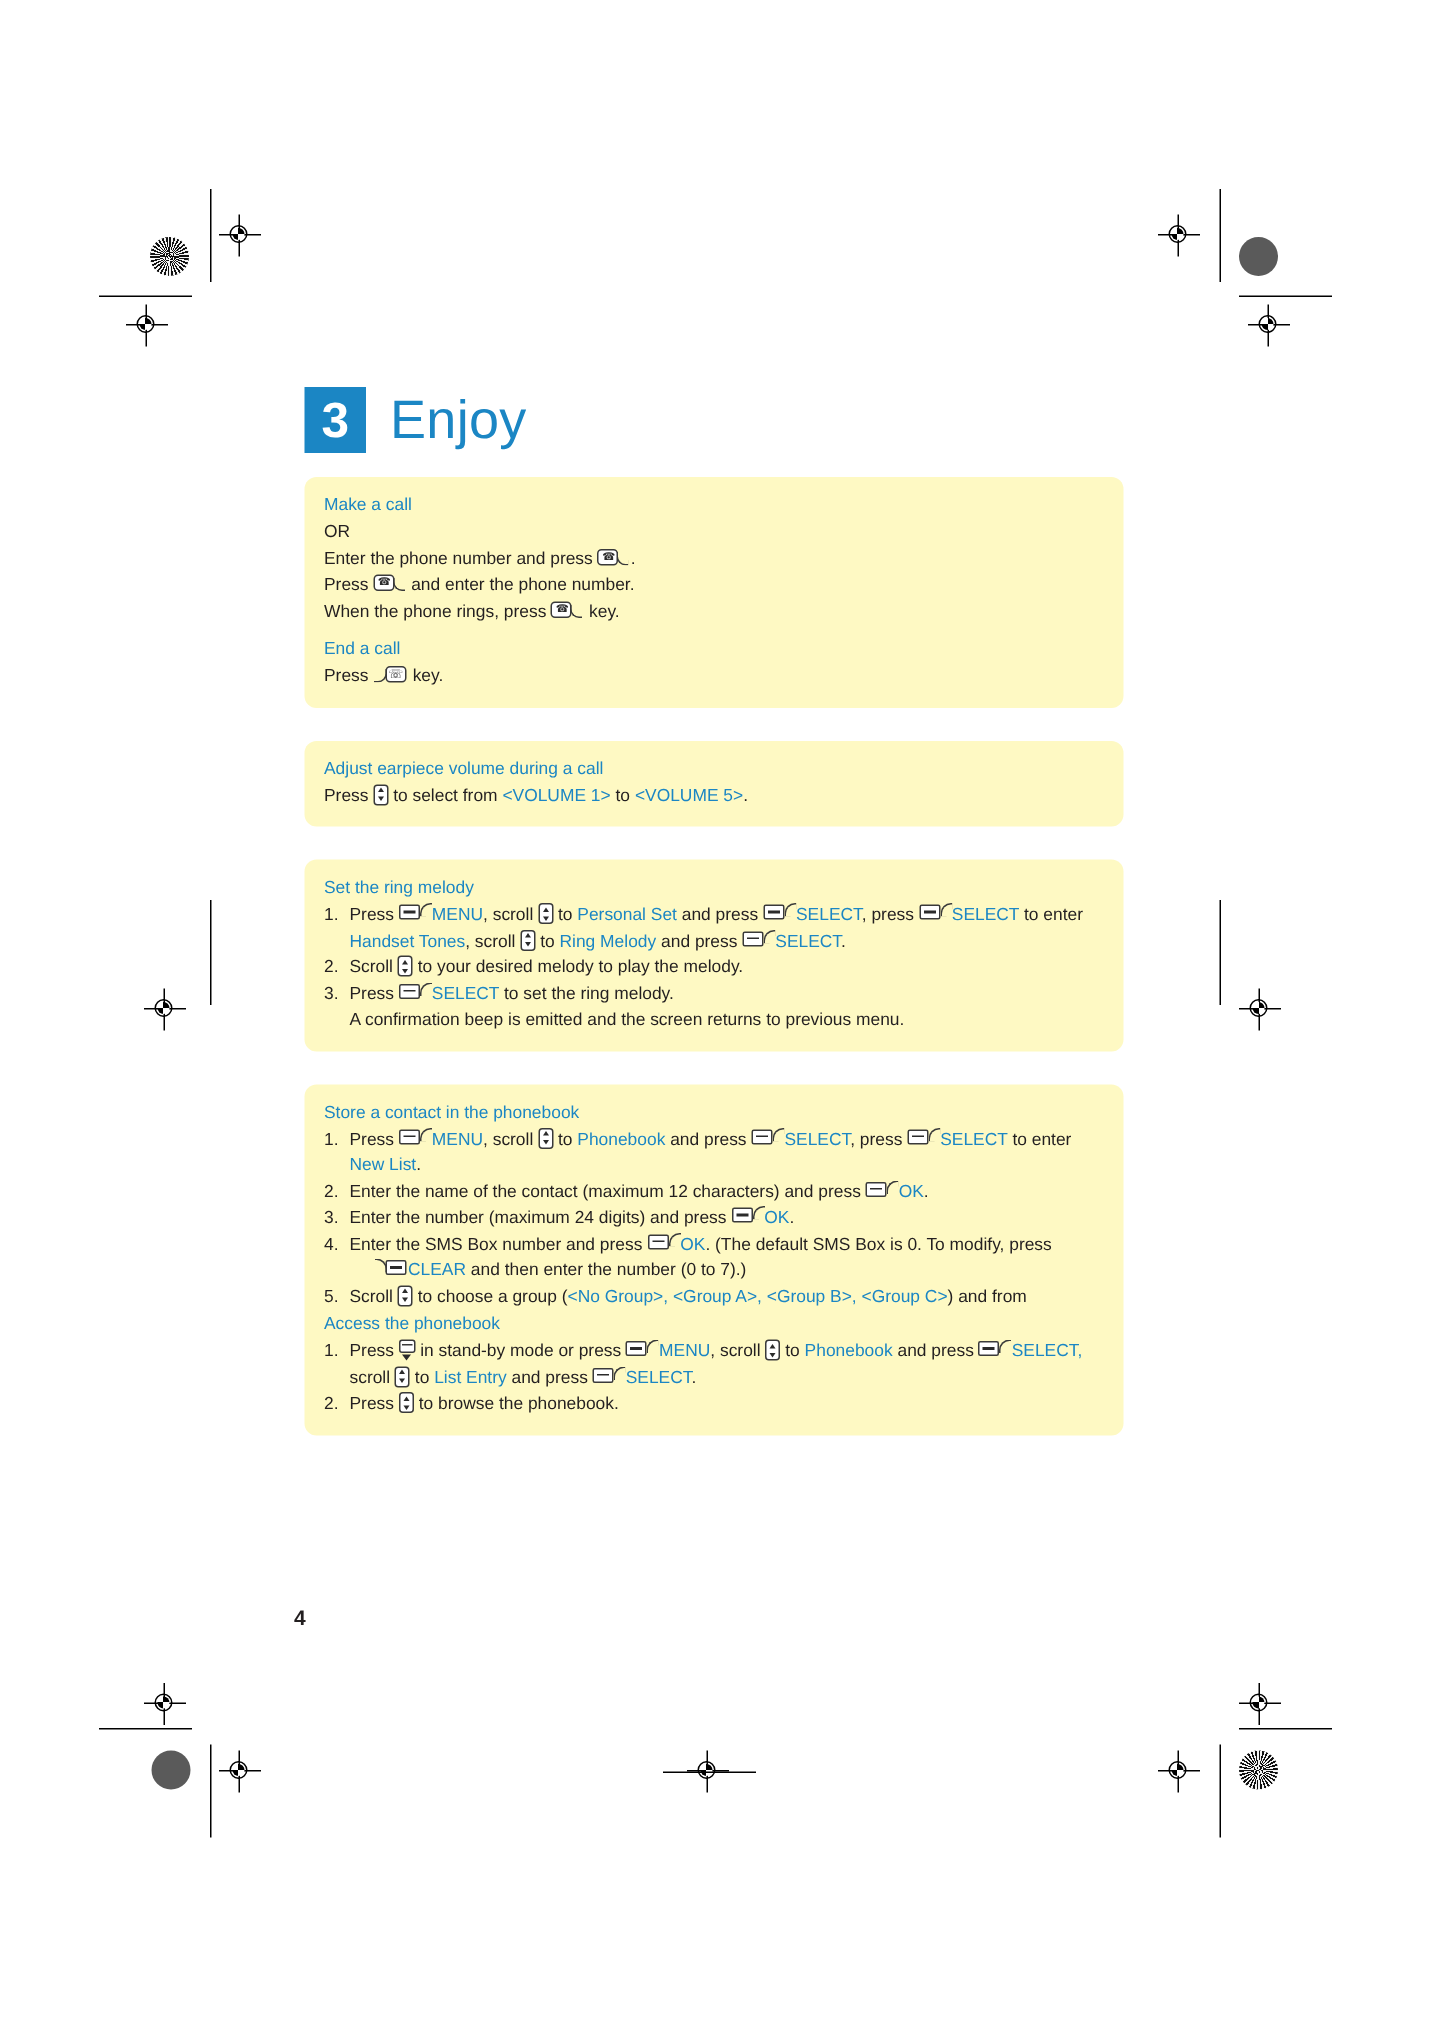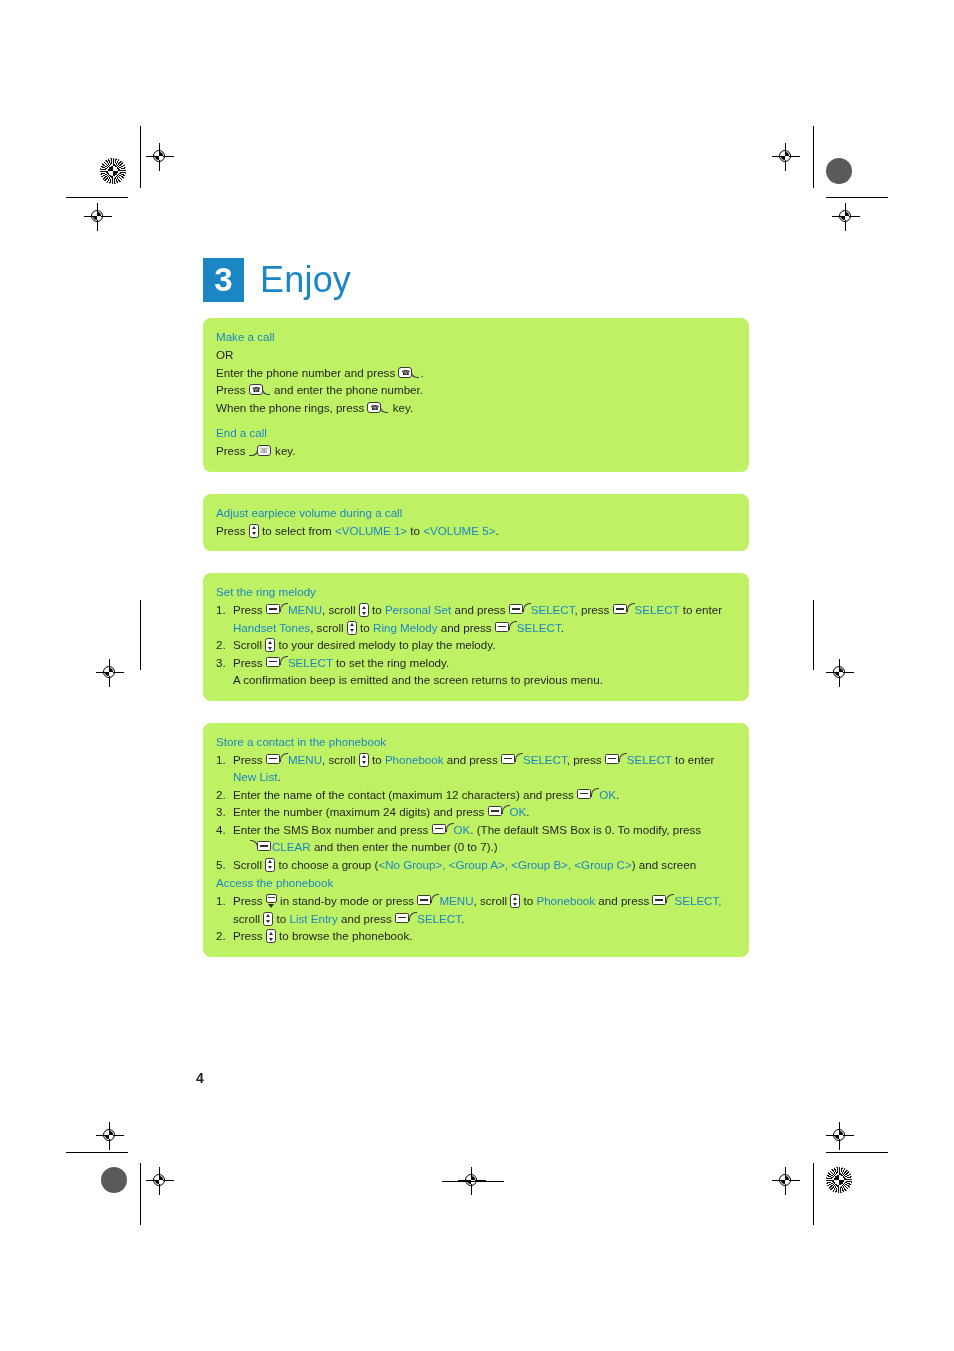--- a/index.html
+++ b/index.html
@@ -99,21 +99,21 @@
     letter-spacing: 0.2px;
   }
 
   .panels {
     position: absolute;
     left: 203px;
     top: 318px;
     width: 546px;
   }
   .panel {
-    background: #bef264;
+    background: #fef9c3;
     border-radius: 8px;
     padding: 9px 13px 12px 13px;
     margin-bottom: 22px;
     box-sizing: border-box;
   }
 
   .h-blue {
     color: #1b86c4;
     font-size: 11.6px;
     line-height: 17px;
@@ -567,21 +567,21 @@
           <span class="num">4.</span>
           <span>Enter the SMS Box number and press</span>
           <span class="ico ico-soft"><span class="body"></span><span class="dash"></span><span class="tail"></span></span><span class="blue">OK</span><span>. (The default SMS Box is 0. To modify, press</span>
           <div class="indent"><span class="ico ico-soft-l"><span class="tail"></span><span class="body"></span><span class="dash"></span></span><span class="blue">CLEAR</span>
           <span>and then enter the number (0 to 7).)</span></div>
         </li>
         <li class="justify">
           <span class="num">5.</span>
           <span>Scroll</span>
           <span class="ico ico-scroll"><span class="body"></span><span class="up"></span><span class="dn"></span></span>
-          <span>to choose a group (</span><span class="blue">&lt;No Group&gt;</span><span class="blue">, </span><span class="blue">&lt;Group A&gt;</span><span class="blue">, </span><span class="blue">&lt;Group B&gt;</span><span class="blue">, </span><span class="blue">&lt;Group C&gt;</span><span>) and screen</span>
+          <span>to choose a group (</span><span class="blue">&lt;No Group&gt;</span><span class="blue">, </span><span class="blue">&lt;Group A&gt;</span><span class="blue">, </span><span class="blue">&lt;Group B&gt;</span><span class="blue">, </span><span class="blue">&lt;Group C&gt;</span><span>) and from</span>
         </li>
       </ol>
 
       <div class="h-blue">Access the phonebook</div>
       <ol class="steps">
         <li>
           <span class="num">1.</span>
           <span>Press</span>
           <span class="ico ico-down"><span class="body"></span><span class="bar"></span><span class="tri"></span></span>
           <span>in stand-by mode or press</span>

